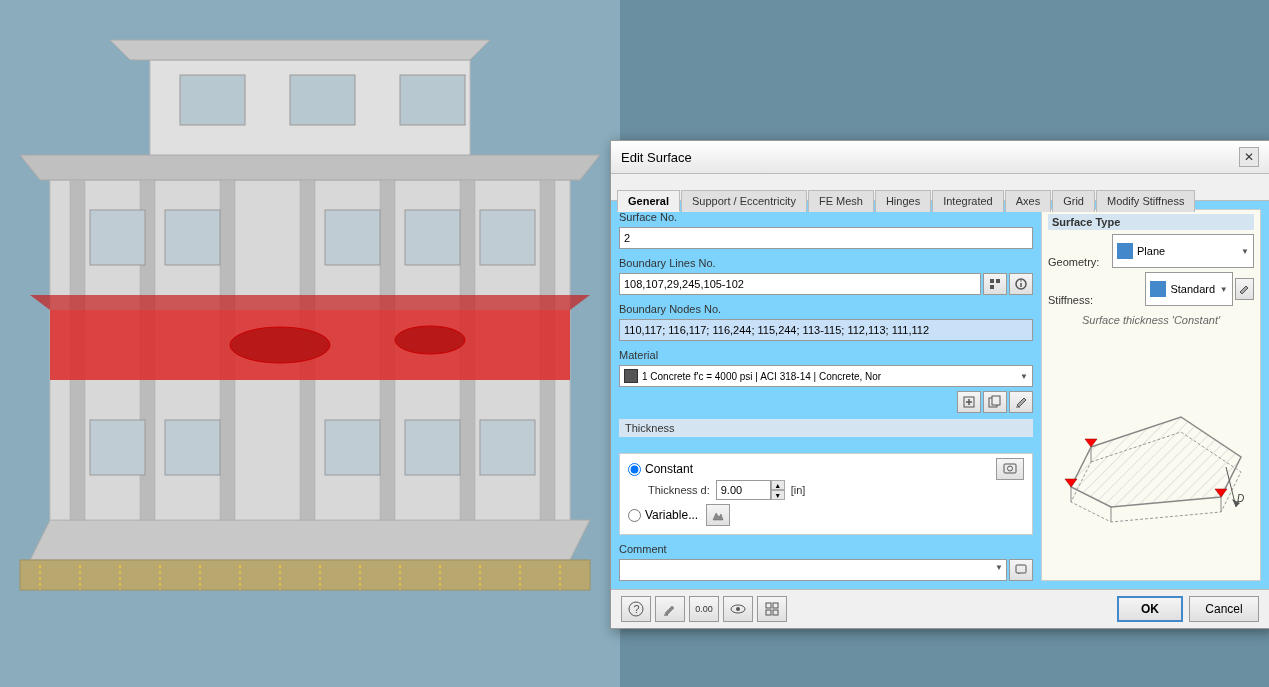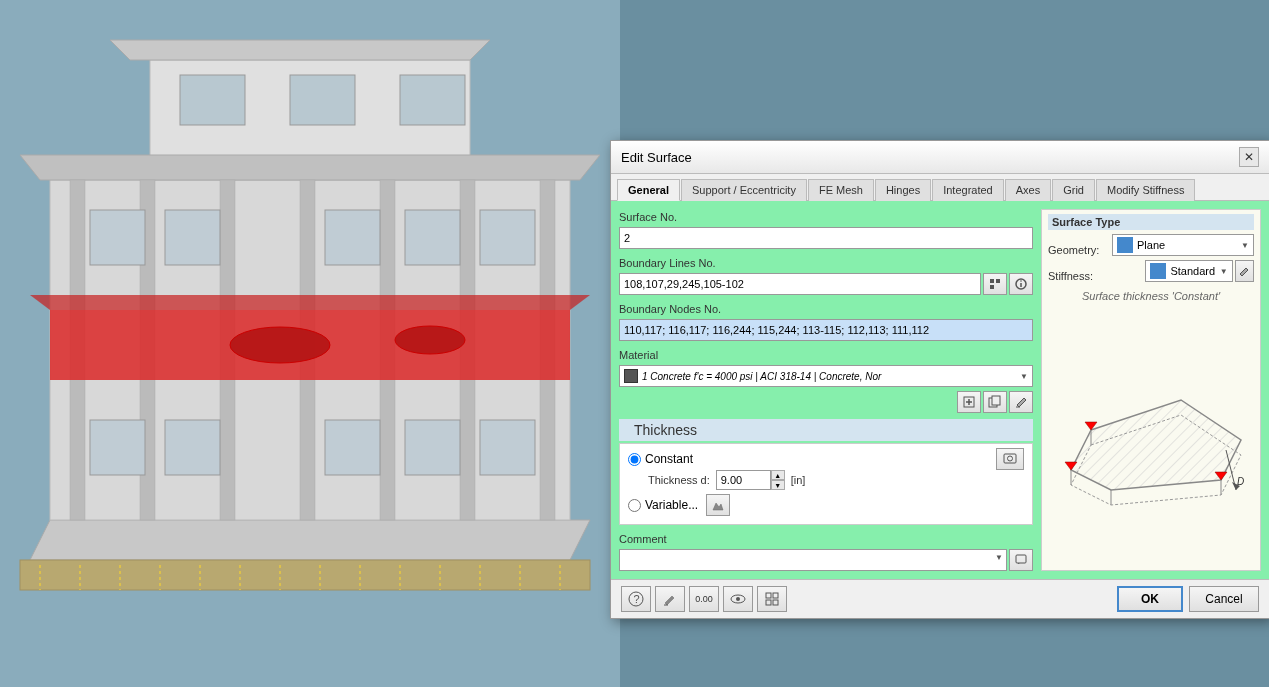--- a/index.html
+++ b/index.html
@@ -22,21 +22,21 @@
       background: linear-gradient(135deg, #c8d4dc 0%, #b0bec5 40%, #90a4ae 100%);
       overflow: hidden;
     }
 
     
     .dialog {
       position: absolute;
       left: 610px;
       top: 140px;
       width: 660px;
-      background: #86efac;
+      background: #7dd3fc;
       border: 1px solid #999;
       box-shadow: 3px 3px 12px rgba(0,0,0,0.4);
     }
 
     .dialog-titlebar {
       background: linear-gradient(to bottom, #ffffff, #e8e8e8);
       border-bottom: 1px solid #bbb;
       padding: 6px 10px;
       display: flex;
       align-items: center;
@@ -73,21 +73,21 @@
 
     .tab {
       padding: 4px 10px;
       border: 1px solid #bbb;
       border-bottom: none;
       background: #e0e0e0;
       cursor: pointer;
       font-size: 11px;
       color: #333;
       position: relative;
-      top: 1px;
+      top: 12px;
     }
 
     .tab.active {
       background: #f0f0f0;
       border-bottom: 1px solid #f0f0f0;
       color: #000;
       font-weight: bold;
     }
 
     
@@ -120,24 +120,24 @@
     }
 
     .field-label {
       font-size: 11px;
       color: #333;
       padding: 2px 0;
     }
 
     .field-label.section-header {
       background: #d4e4f0;
-      padding: 3px 15px;
-      font-size: 14px;
+      padding: 3px 6px;
+      font-size: 11px;
       color: #333;
-      margin-bottom: 0;
+      margin-bottom: 14px;
     }
 
     .text-input {
       width: 100%;
       height: 22px;
       border: 1px solid #999;
       background: #fff;
       padding: 2px 4px;
       font-size: 11px;
     }
@@ -170,21 +170,20 @@
 
     
     .material-row {
       display: flex;
       align-items: center;
       gap: 4px;
       border: 1px solid #999;
       background: #fff;
       padding: 8px 4px;
       height: 22px;
-      font-style: italic;
     }
 
     .material-icon {
       width: 14px;
       height: 14px;
       background: #555;
       border: 1px solid #333;
       flex-shrink: 0;
     }
 
@@ -281,21 +280,21 @@
       width: 60px;
       color: #333;
     }
 
     .surface-select-inner {
       display: flex;
       align-items: center;
       width: 100%;
       border: 1px solid #999;
       background: #fff;
-      height: 22px;
+      height: 34px;
       padding: 0 4px;
     }
 
     .select-icon {
       width: 16px;
       height: 16px;
       background: #4488cc;
       margin-right: 4px;
       flex-shrink: 0;
     }

